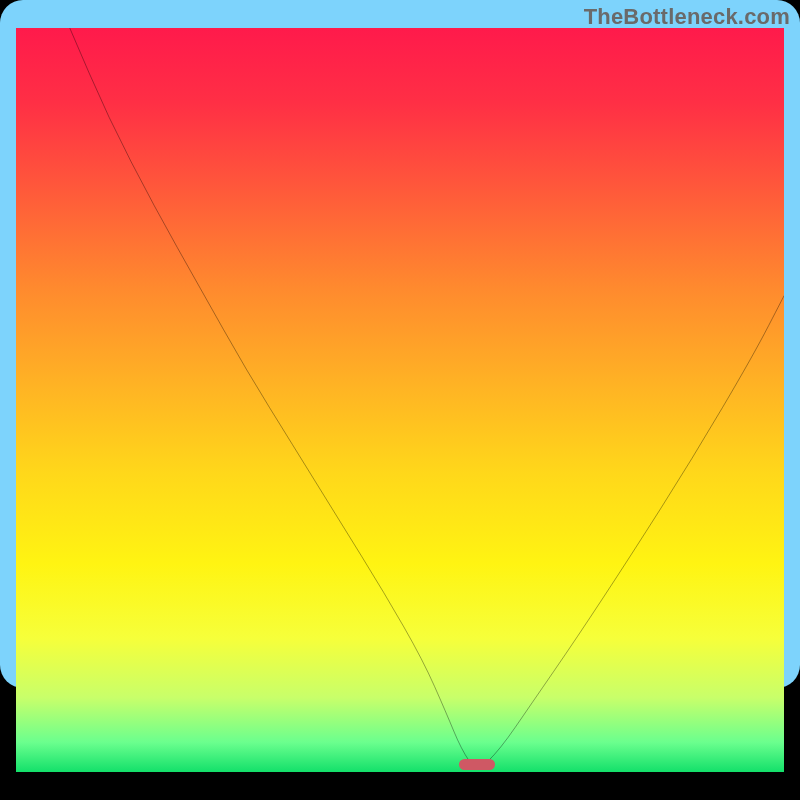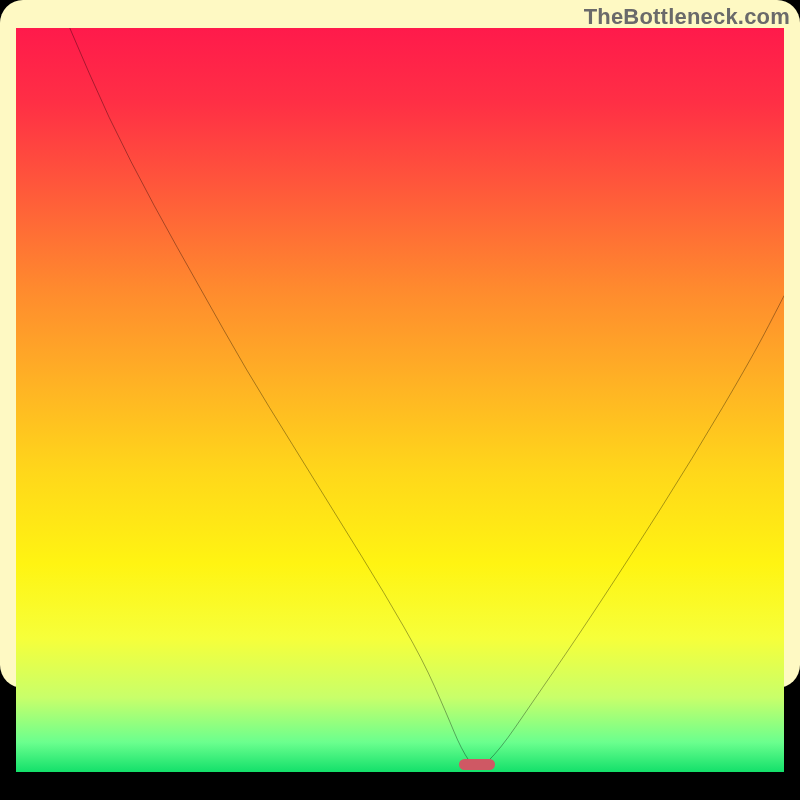--- a/index.html
+++ b/index.html
@@ -8,21 +8,21 @@
     width: 800px;
     height: 800px;
     overflow: hidden;
     background: #000;
     font-family: Arial, Helvetica, sans-serif;
   }
   .frame {
     position: relative;
     width: 800px;
     height: 688px;
-    background: #fef9c3;
+    background: #7dd3fc;
     border-radius: 23px;
   }
   .watermark {
     position: absolute;
     top: 4px;
     right: 10px;
     font-size: 22px;
     font-weight: 600;
     color: #6a6a6a;
     letter-spacing: 0.2px;

